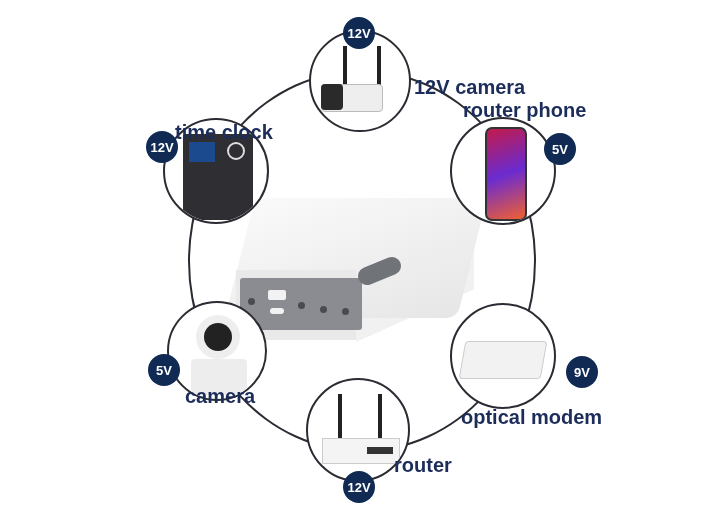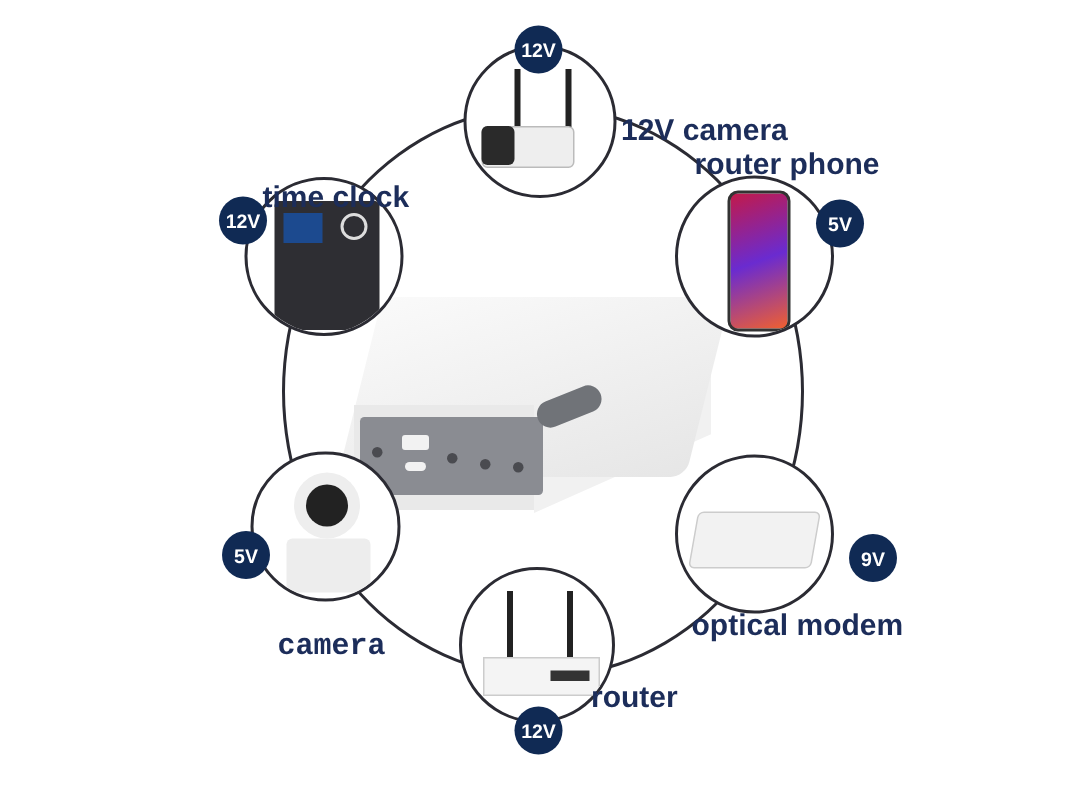--- a/index.html
+++ b/index.html
@@ -60,21 +60,21 @@
 <div class="badge" style="left:544px;top:133px;">5V</div>
 <div class="label" style="left:463px;top:99px;">router phone</div>
 
 <div class="node" style="left:167px;top:301px;width:100px;height:100px;">
   <div style="position:absolute;left:27px;top:12px;width:44px;height:44px;background:#eee;border-radius:50%">
     <div style="position:absolute;left:8px;top:8px;width:28px;height:28px;background:#222;border-radius:50%"></div>
   </div>
   <div style="position:absolute;left:22px;top:56px;width:56px;height:36px;background:#ededed;border-radius:4px"></div>
 </div>
 <div class="badge" style="left:148px;top:354px;">5V</div>
-<div class="label" style="left:185px;top:420px;font-family:Liberation Mono, monospace;">camera</div>
+<div class="label" style="left:185px;top:385px;">camera</div>
 
 <div class="node" style="left:450px;top:303px;width:106px;height:106px;">
   <div style="position:absolute;left:10px;top:36px;width:80px;height:36px;background:#f2f2f2;border:1px solid #ccc;border-radius:4px;transform:skewX(-10deg)"></div>
 </div>
 <div class="badge" style="left:540px;top:356px;margin-left:26px;">9V</div>
 <div class="label" style="left:461px;top:406px;">optical modem</div>
 
 <div class="node" style="left:306px;top:378px;width:104px;height:104px;">
   <div style="position:absolute;left:30px;top:14px;width:4px;height:44px;background:#222"></div>
   <div style="position:absolute;left:70px;top:14px;width:4px;height:44px;background:#222"></div>

